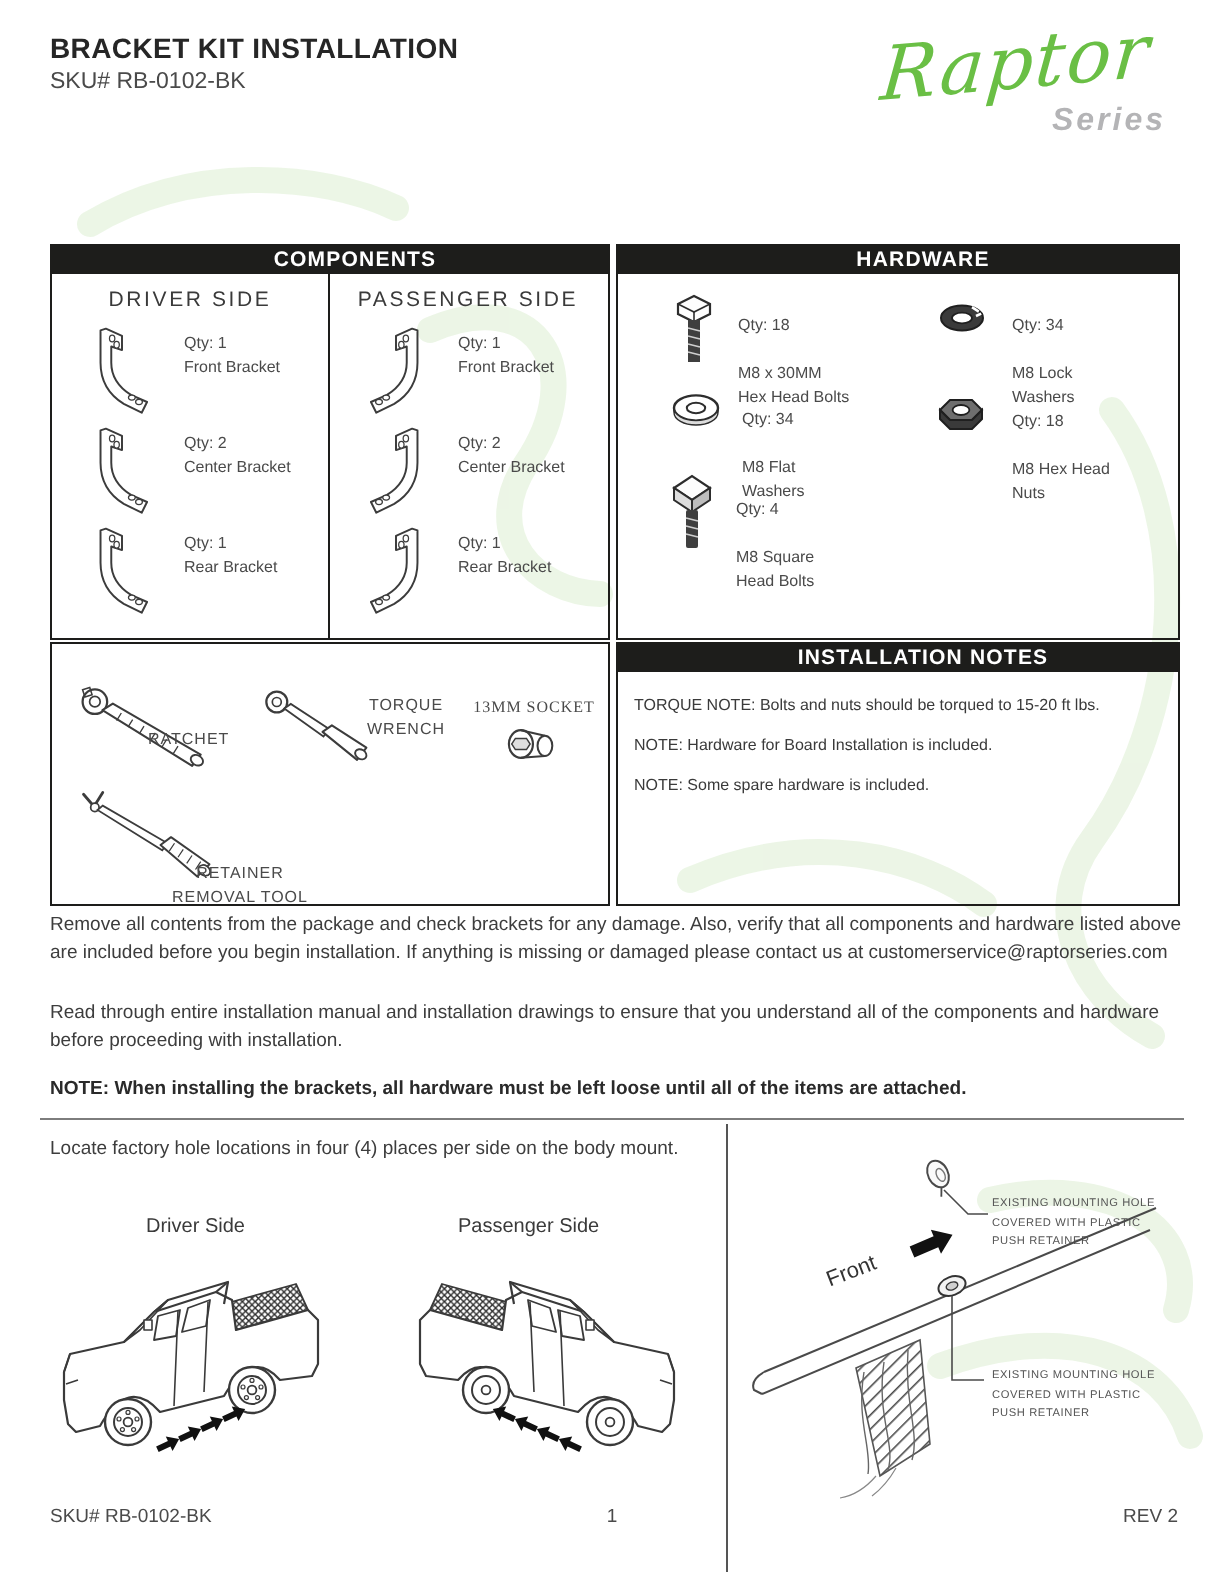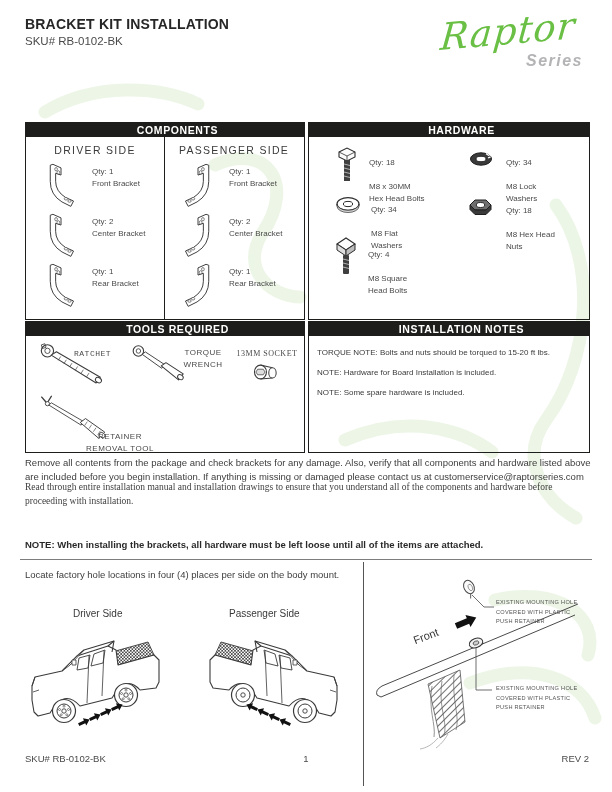--- a/index.html
+++ b/index.html
@@ -235,31 +235,30 @@
       </svg>
       <div class="hw-text" style="margin-left:11px;margin-top:-4px;">
         <div>Qty: 18</div>
         <div>M8 Hex Head
 Nuts</div>
       </div>
     </div>
   </div>
 
   <div class="panel" style="left:25px;top:321px;width:278px;height:130px;">
-    <div class="panel-bar">TOOLS REQUIRED</div>
 
     <svg style="position:absolute;left:12px;top:20px;" width="68" height="46" viewBox="0 0 72 48">
       <circle cx="10" cy="9" r="6.5" fill="#fff" stroke="#3c3c3c" stroke-width="1.2"></circle>
       <circle cx="10" cy="9" r="2.8" fill="#fff" stroke="#3c3c3c" stroke-width=".9"></circle>
       <rect x="4" y="2" width="4" height="4" fill="none" stroke="#3c3c3c" stroke-width=".8" transform="rotate(-18 6 4)"></rect>
       <polygon points="14,13.5 19.5,10 66,37 61.5,43" fill="#fff" stroke="#3c3c3c" stroke-width="1.1" stroke-linejoin="round"></polygon>
       <path d="M24 15 l-2.5 4 M30 18.5 l-2.5 4 M36 22 l-2.5 4 M42 25.5 l-2.5 4 M48 29 l-2.5 4 M54 32.5 l-2.5 4" stroke="#3c3c3c" stroke-width=".7"></path>
       <ellipse cx="64" cy="40" rx="3.4" ry="2.6" transform="rotate(30 64 40)" fill="#fff" stroke="#3c3c3c" stroke-width="1"></ellipse>
     </svg>
-    <div class="tool-label" style="left:48px;top:26px;font-family:Liberation Mono, monospace;">RATCHET</div>
+    <div class="tool-label" style="left:48px;top:42px;">RATCHET</div>
 
     <svg style="position:absolute;left:104px;top:22px;" width="56" height="42" viewBox="0 0 60 44">
       <circle cx="9" cy="7" r="5.6" fill="#fff" stroke="#3c3c3c" stroke-width="1.2"></circle>
       <circle cx="9" cy="7" r="2.4" fill="#fff" stroke="#3c3c3c" stroke-width=".9"></circle>
       <polygon points="13,10.5 16.5,8 37,21.5 34,25.5" fill="#fff" stroke="#3c3c3c" stroke-width="1"></polygon>
       <polygon points="33.5,23 38.5,19.5 57,31.5 52,38" fill="#fff" stroke="#3c3c3c" stroke-width="1.1" stroke-linejoin="round"></polygon>
       <ellipse cx="54" cy="35" rx="3.2" ry="2.5" transform="rotate(32 54 35)" fill="#fff" stroke="#3c3c3c" stroke-width="1"></ellipse>
     </svg>
     <div class="tool-label" style="left:152px;top:25px;width:50px;">TORQUE
 WRENCH</div>
@@ -285,21 +284,21 @@
   </div>
 
   <div class="panel" style="left:308px;top:321px;width:280px;height:130px;">
     <div class="panel-bar">INSTALLATION NOTES</div>
     <div class="note-line" style="top:26px;">TORQUE NOTE: Bolts and nuts should be torqued to 15-20 ft lbs.</div>
     <div class="note-line" style="top:46px;text-align:center;">NOTE: Hardware for Board Installation is included.</div>
     <div class="note-line" style="top:66px;">NOTE: Some spare hardware is included.</div>
   </div>
 
   <div class="para" style="top:456px;">Remove all contents from the package and check brackets for any damage. Also, verify that all components and hardware listed above are included before you begin installation. If anything is missing or damaged please contact us at customerservice@raptorseries.com</div>
-  <div class="para" style="top:481px;font-family:Liberation Serif, serif;">Read through entire installation manual and installation drawings to ensure that you understand all of the components and hardware before proceeding with installation.</div>
+  <div class="para" style="top:500px;">Read through entire installation manual and installation drawings to ensure that you understand all of the components and hardware before proceeding with installation.</div>
   <div class="para" style="top:538px;font-weight:bold;color:#2a2a2a;">NOTE: When installing the brackets, all hardware must be left loose until all of the items are attached.</div>
 
   <div class="rule" style="top:559px;"></div>
 
   <div class="para" style="top:568px;width:330px;">Locate factory hole locations in four (4) places per side on the body mount.</div>
   <div class="truck-label" style="left:73px;top:608px;">Driver Side</div>
   <div class="truck-label" style="left:229px;top:608px;">Passenger Side</div>
 
   <svg class="layer" style="left:22px;top:622px;" width="165" height="125" viewBox="0 0 165 125">
     <g stroke="#3a3a3a" stroke-width="1.1" fill="none" stroke-linejoin="round">

